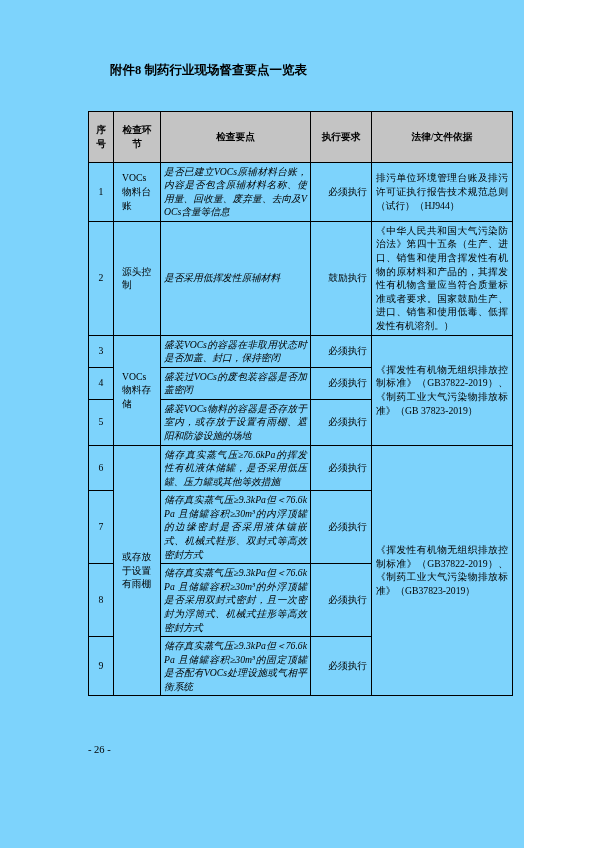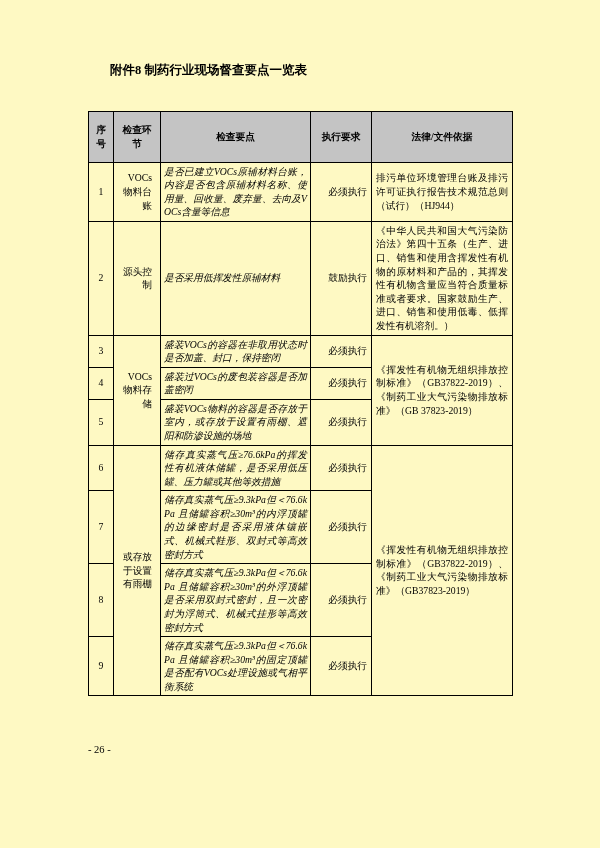--- a/index.html
+++ b/index.html
@@ -2,21 +2,21 @@
 <html><head>
 <meta charset="utf-8">
 <style>
   html, body { margin: 0; padding: 0; }
   body {
     width: 600px; height: 848px;
     background: #ffffff;
     color: #000000;
     font-family: "Liberation Serif", "DejaVu Serif", serif;
   }
-  .page { position: relative; width: 600px; height: 848px; background: #fef9c3; overflow: hidden; }
+  .page { position: relative; width: 524px; height: 848px; background: #7dd3fc; overflow: hidden; }
   .content { position: absolute; left: 88px; top: 62px; width: 424px; }
   .doc-title {
     font-size: 12.5px; font-weight: bold;
     margin: 0 0 5px 0; padding-left: 22px;
     white-space: nowrap;
   }
   table.grid {
     border-collapse: collapse; width: 424px; table-layout: fixed;
     border: 1px solid #000;
     margin-top: 32px;
@@ -27,21 +27,21 @@
     vertical-align: middle;
     word-break: break-all;
   }
   .grid th {
     background: #c4c4c4; font-weight: bold; text-align: center;
     padding: 18px 1px;
   }
   th.c-seq  { padding: 3px 7px; }
   th.c-stage{ padding: 3px 8px; }
   td.c-seq  { text-align: center; padding: 2px 6px; }
-  td.c-stage{ text-align: right; padding: 2px 8px; }
+  td.c-stage{ text-align: left; padding: 2px 8px; }
   td.c-point{ text-align: justify; padding: 2px 3px; font-style: italic; }
   td.c-req  { text-align: right; padding: 2px 4px; }
   td.c-basis{ text-align: justify; padding: 2px 4px; }
   .page-number { position: absolute; left: 88px; top: 744px; font-size: 10.5px; }
 </style>
 </head>
 <body>
 
 <div class="page">
   <div class="content">

